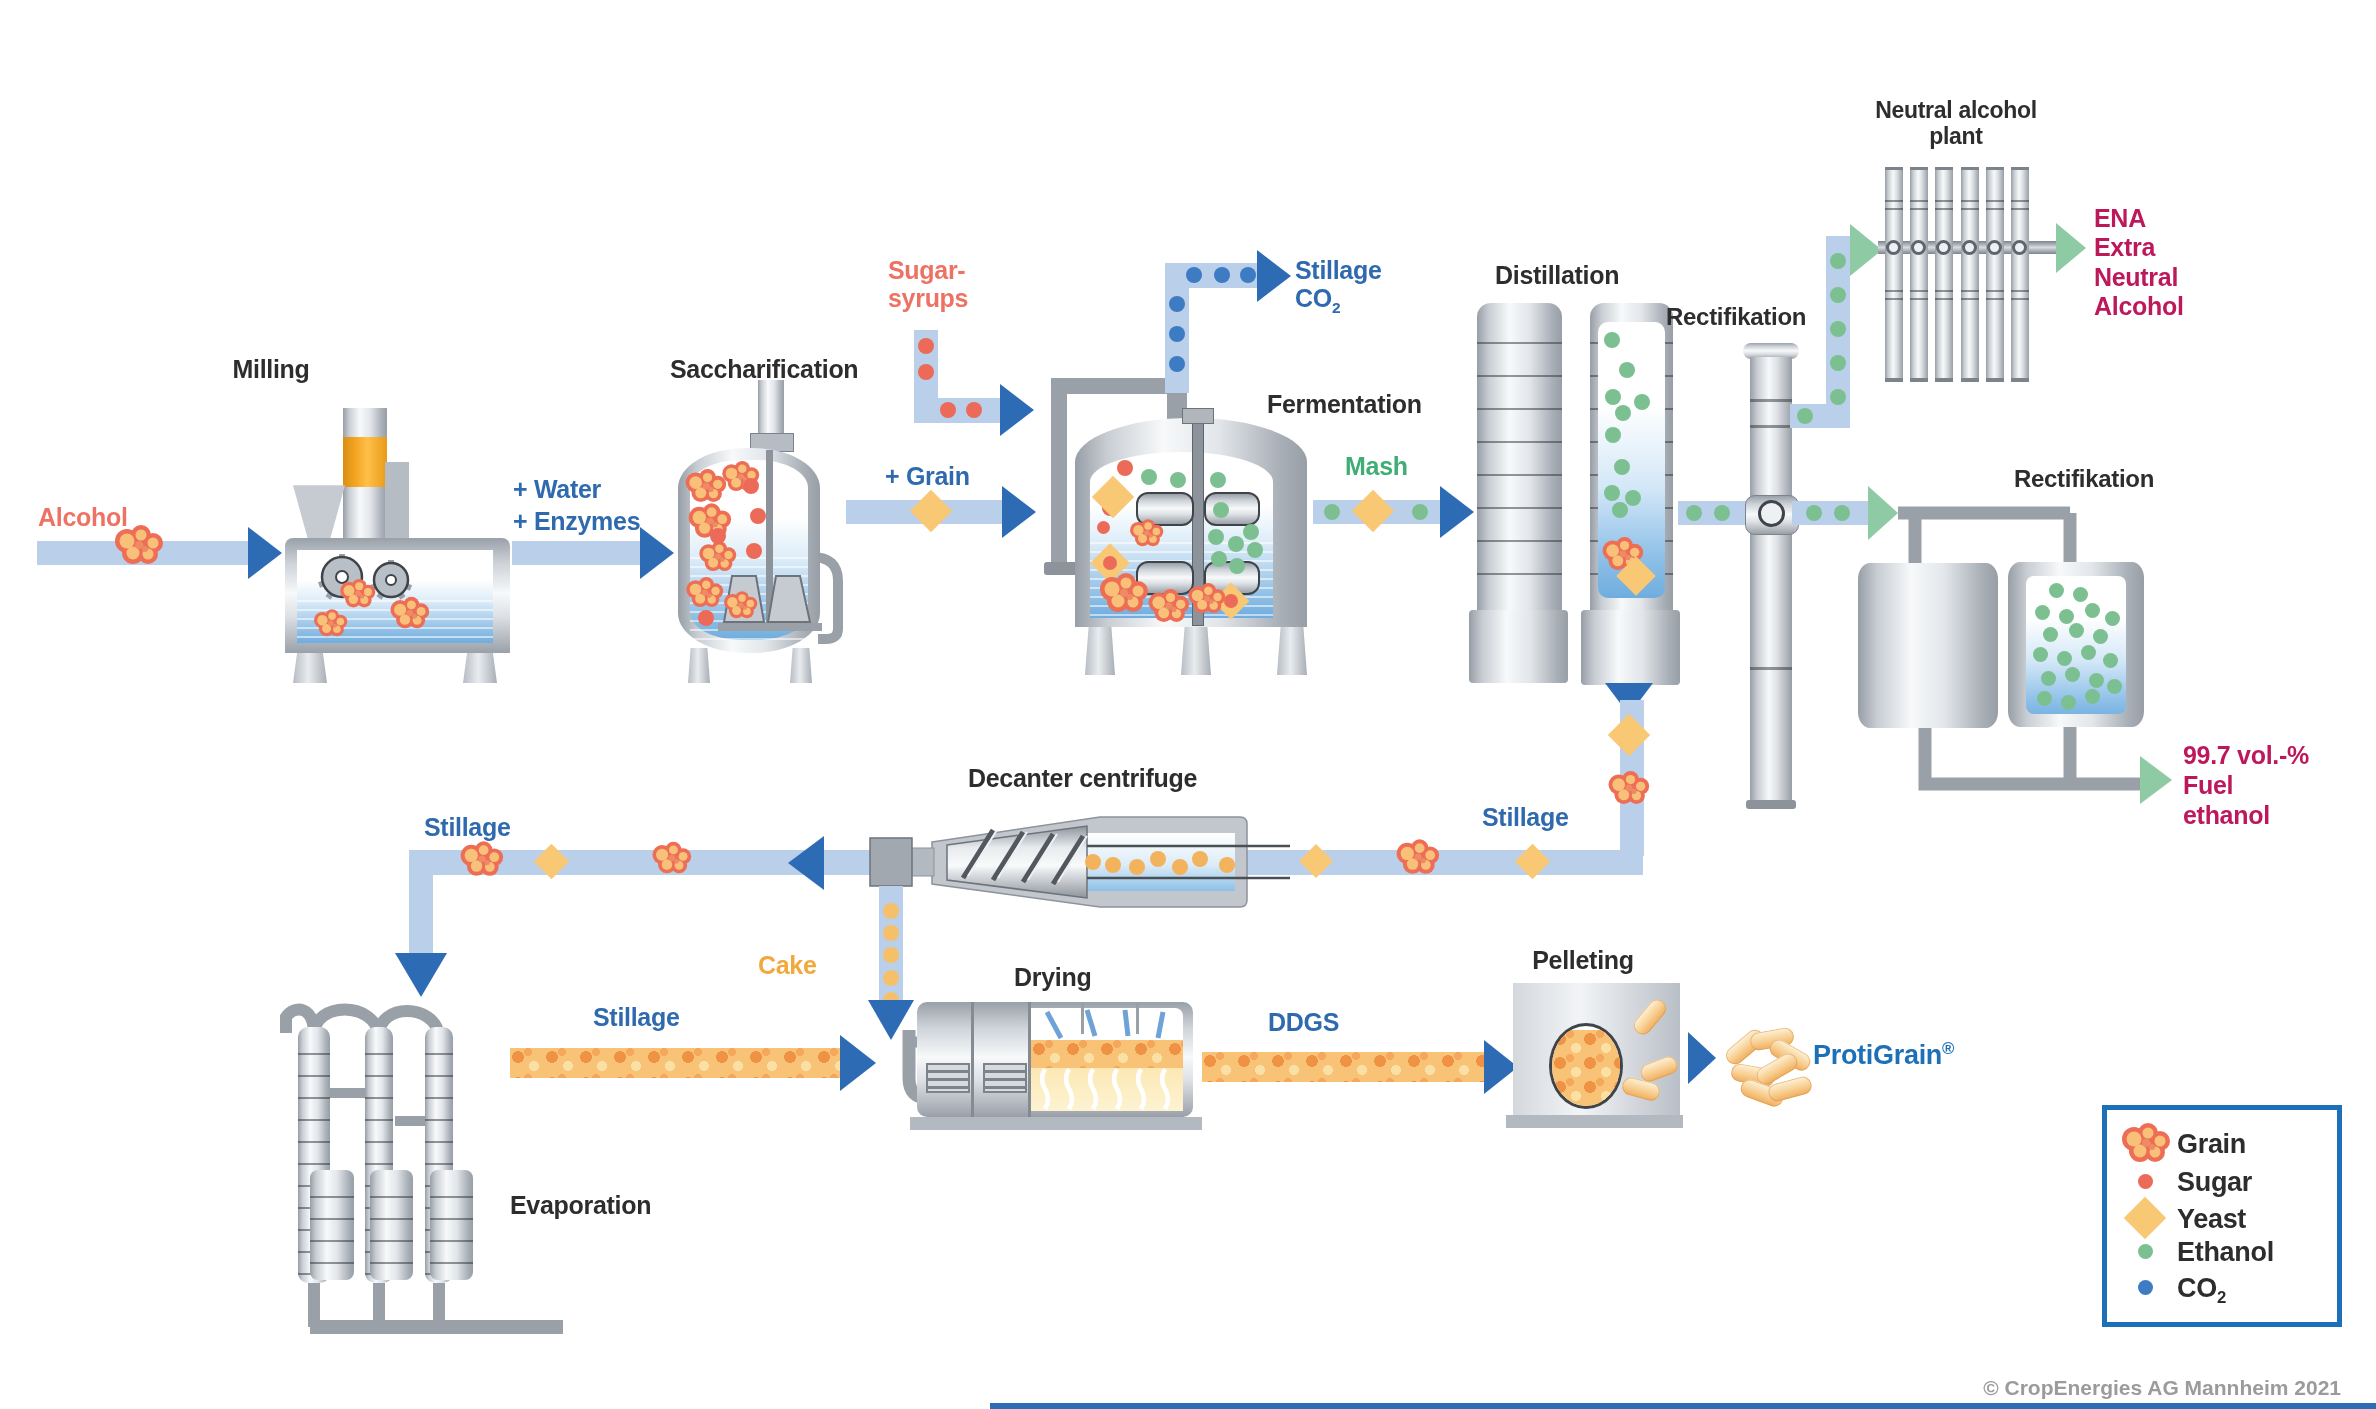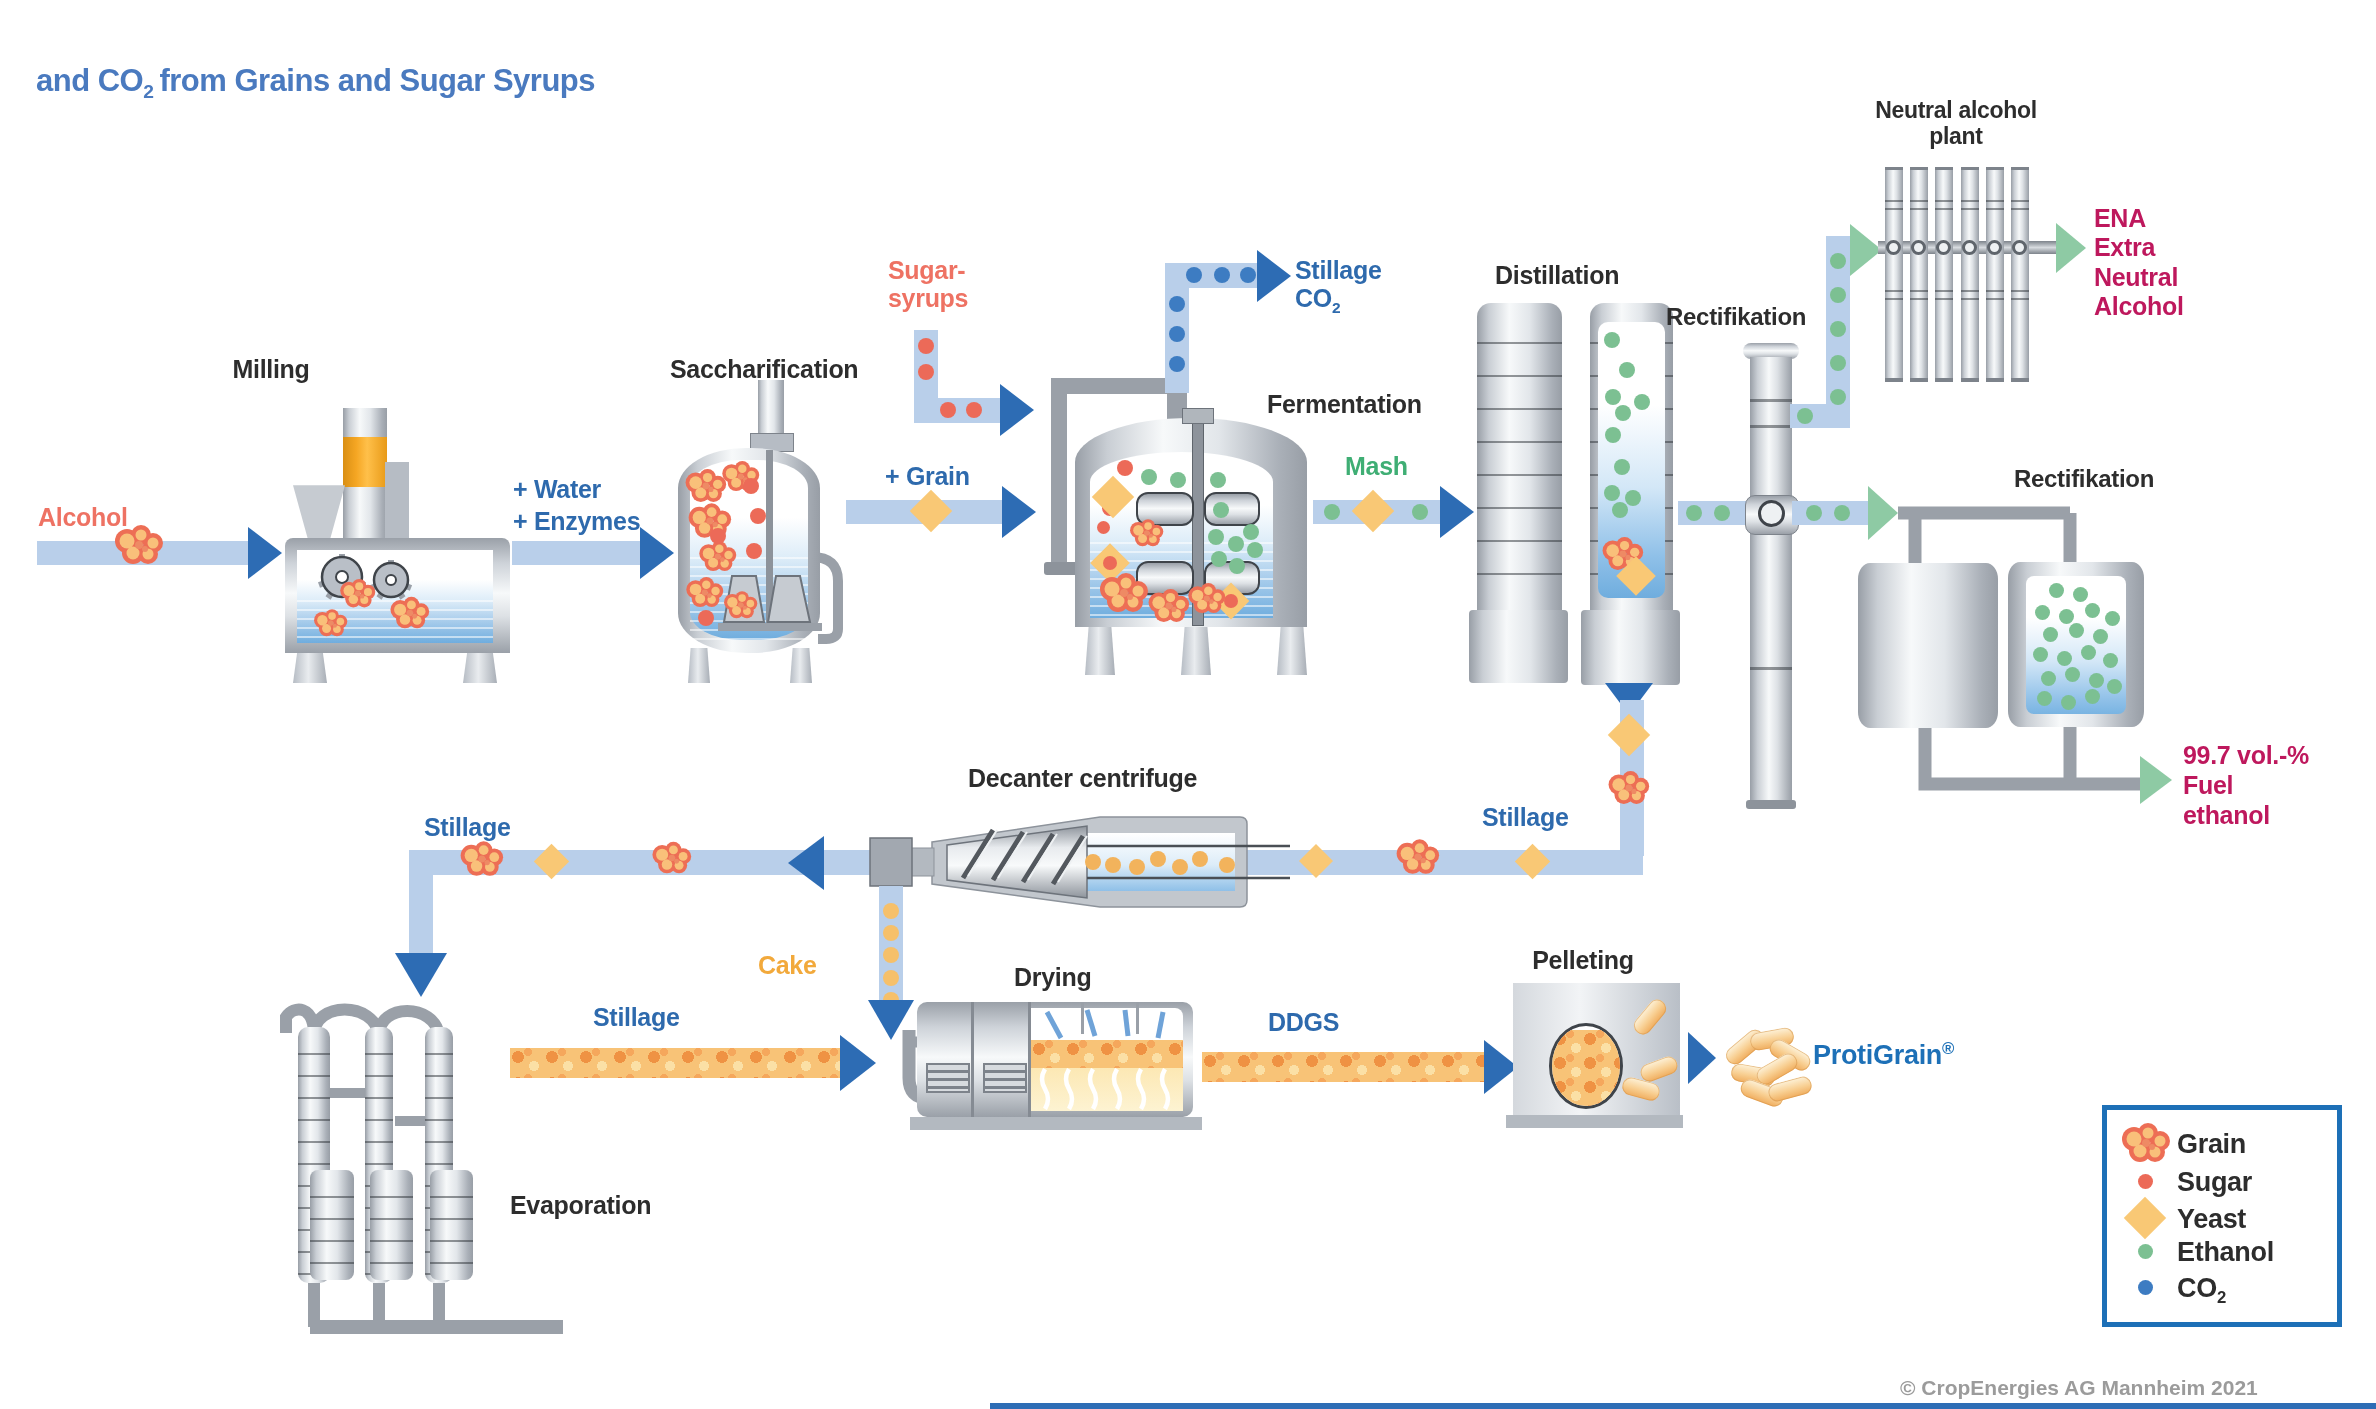--- a/index.html
+++ b/index.html
@@ -71,23 +71,20 @@
           <stop offset="1" stop-color="#8e949c"></stop>
       </linearGradient>
       <linearGradient id="iwgrad" x1="0" y1="0" x2="0" y2="1">
         <stop offset="0" stop-color="#ffffff"></stop>
           <stop offset=".55" stop-color="#dcecf8"></stop>
           <stop offset="1" stop-color="#8fc0e8"></stop>
       </linearGradient>
     </defs>
   </svg>
 
-  <div class="lbl" style="left:36px;top:64px;font-size:31px;color:#4a7abf;letter-spacing:-.5px">
-    <span>and CO</span><span class="sub">2</span><span style="margin-left:6px">from Grains and Sugar Syrups</span>
-  </div>
 
   <div class="lbl c-salmon" style="left:38px;top:503px">Alcohol</div>
   <div class="band" style="left:37px;top:541px;width:211px;height:24px"></div>
   <svg class="grain" viewBox="0 0 52 42" style="left:112px;top:524px;width:52px;height:42px">
       <use href="#g-grain"></use>
     </svg>
   <div class="ah" style="left:248px;top:527px;border-top:26px solid transparent;border-bottom:26px solid transparent;border-left:34px solid #2d6cb4"></div>
 
   <div class="lbl c-proc ctr" style="left:271px;top:355px">Milling</div>
   <div class="abs metal-v" style="left:343px;top:408px;width:44px;height:132px"></div>
@@ -529,16 +526,16 @@
   <div class="lbl c-proc" style="left:2177px;top:1167px;font-size:27px">Sugar</div>
   <div class="dia" style="left:2130px;top:1203px;width:30px;height:30px"></div>
   <div class="lbl c-proc" style="left:2177px;top:1204px;font-size:27px">Yeast</div>
   <div class="dot d-et" style="left:2138px;top:1244px;width:15px;height:15px"></div>
   <div class="lbl c-proc" style="left:2177px;top:1237px;font-size:27px">Ethanol</div>
   <div class="dot d-co" style="left:2138px;top:1280px;width:15px;height:15px"></div>
   <div class="lbl c-proc" style="left:2177px;top:1273px;font-size:27px">
     <span>CO</span><span class="sub">2</span>
   </div>
 
-  <div class="lbl" style="left:1900px;top:1376px;width:441px;text-align:left;font-size:21px;font-weight:700;color:#9b9b9b;letter-spacing:0">© CropEnergies AG Mannheim 2021</div>
+  <div class="lbl" style="left:1900px;top:1376px;width:441px;text-align:right;font-size:21px;font-weight:700;color:#9b9b9b;letter-spacing:0">© CropEnergies AG Mannheim 2021</div>
   <div class="abs" style="left:990px;top:1403px;width:1386px;height:6px;background:#2e6db5"></div>
 
 </div>
 
 </body></html>

